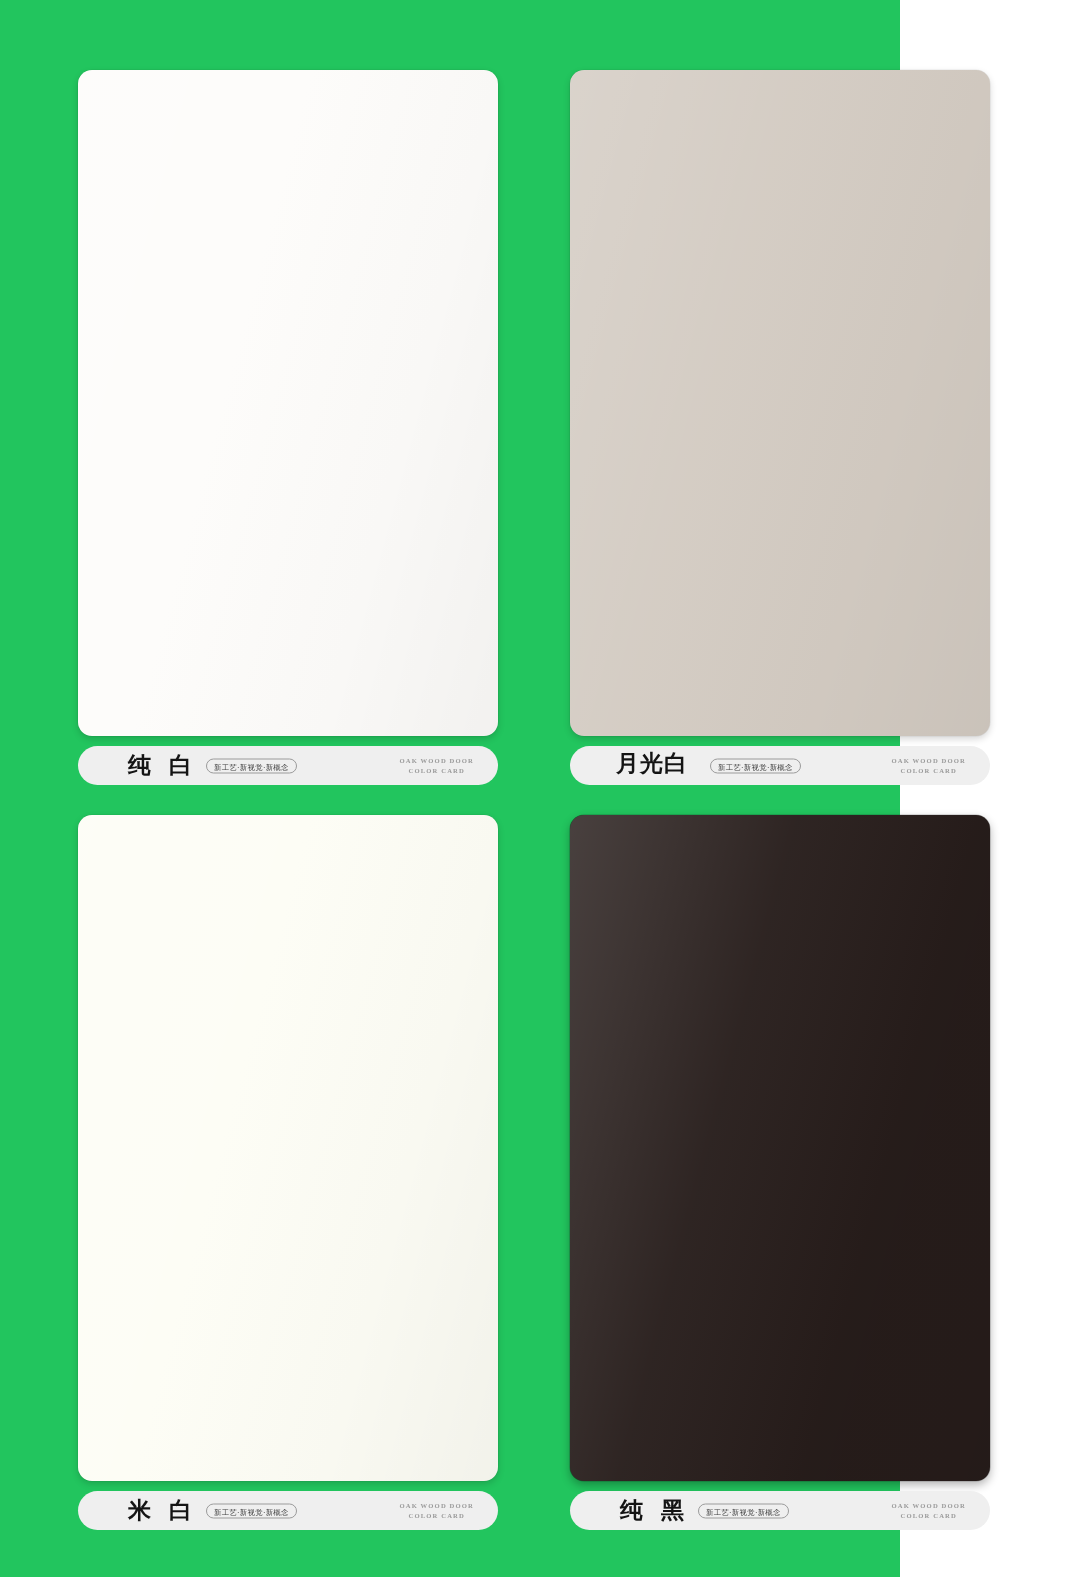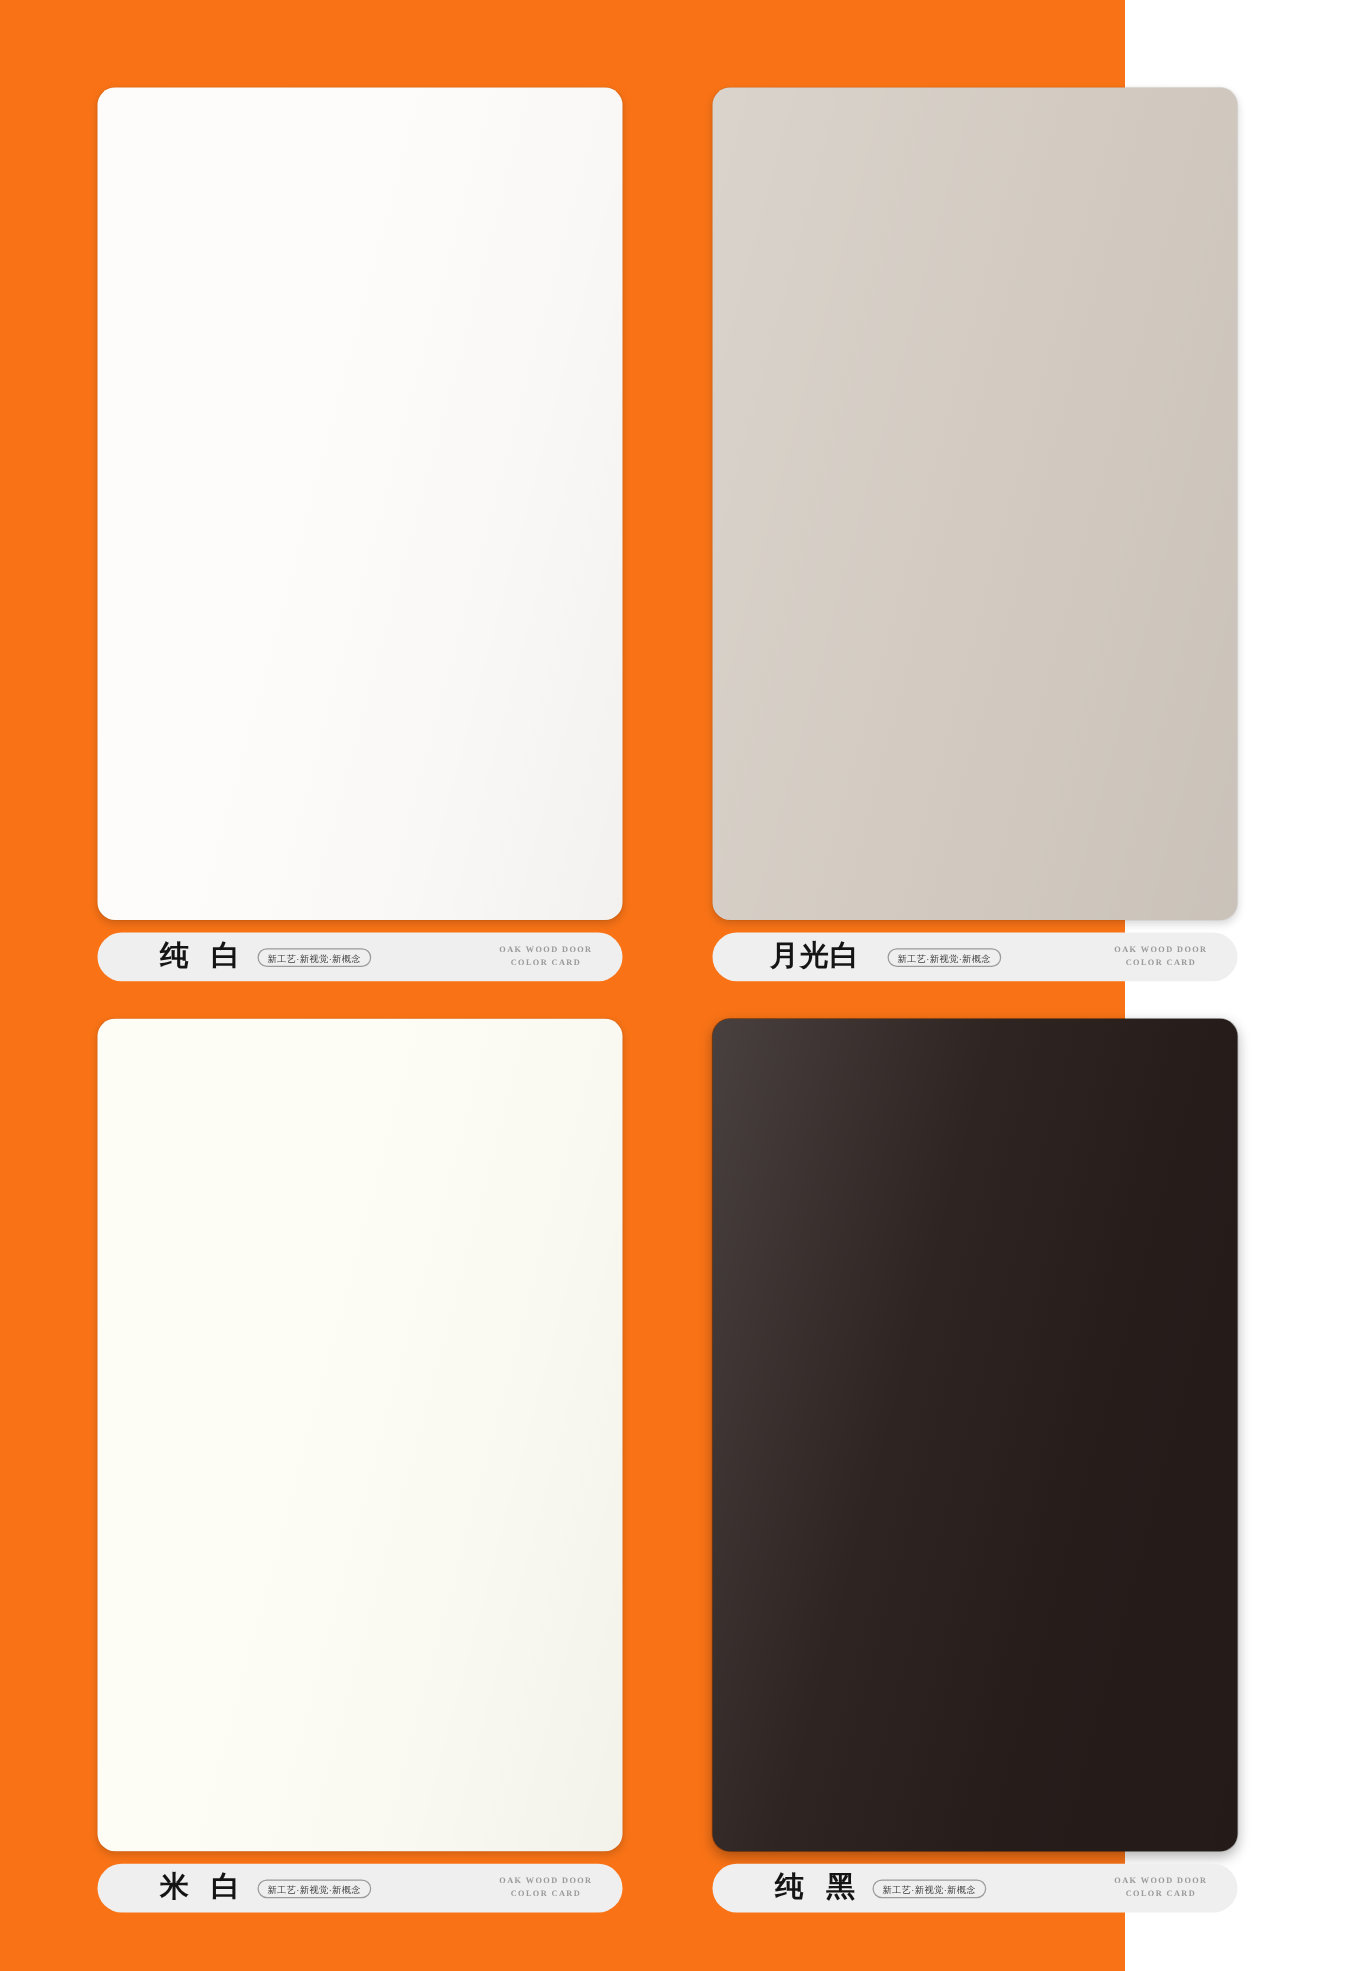--- a/index.html
+++ b/index.html
@@ -15,21 +15,21 @@
     font-family: "Liberation Sans", "DejaVu Sans", sans-serif;
     -webkit-font-smoothing: antialiased;
   }
 
   .sheet {
     position: absolute;
     left: 0;
     top: 0;
     width: 900px;
     height: 1577px;
-    background: #f97316;
+    background: #22c55e;
   }
 
   .grid {
     position: absolute;
     left: 78px;
     top: 70px;
     width: 912px;
     height: 1460px;
     display: grid;
     grid-template-columns: 420px 420px;
@@ -162,21 +162,21 @@
           <span>COLOR CARD</span>
         </div>
       </div>
     </div>
 
     <div class="card">
       <div class="swatch" style="background-color: rgb(211, 203, 194);">
         <div class="sheen"></div>
       </div>
       <div class="label-bar" style="background: rgb(239, 239, 239);">
-        <div class="name wide" style="color: rgb(20, 20, 20);">月光白</div>
+        <div class="name wide" style="color: rgb(20, 20, 20); font-family: Liberation Mono, monospace;">月光白</div>
         <div class="tagline push">新工艺·新视觉·新概念</div>
         <div class="brand" style="color: rgb(154, 154, 154);">
           <span>OAK WOOD DOOR</span>
           <span>COLOR CARD</span>
         </div>
       </div>
     </div>
 
     <div class="card">
       <div class="swatch" style="background-color: rgb(253, 253, 245);">

